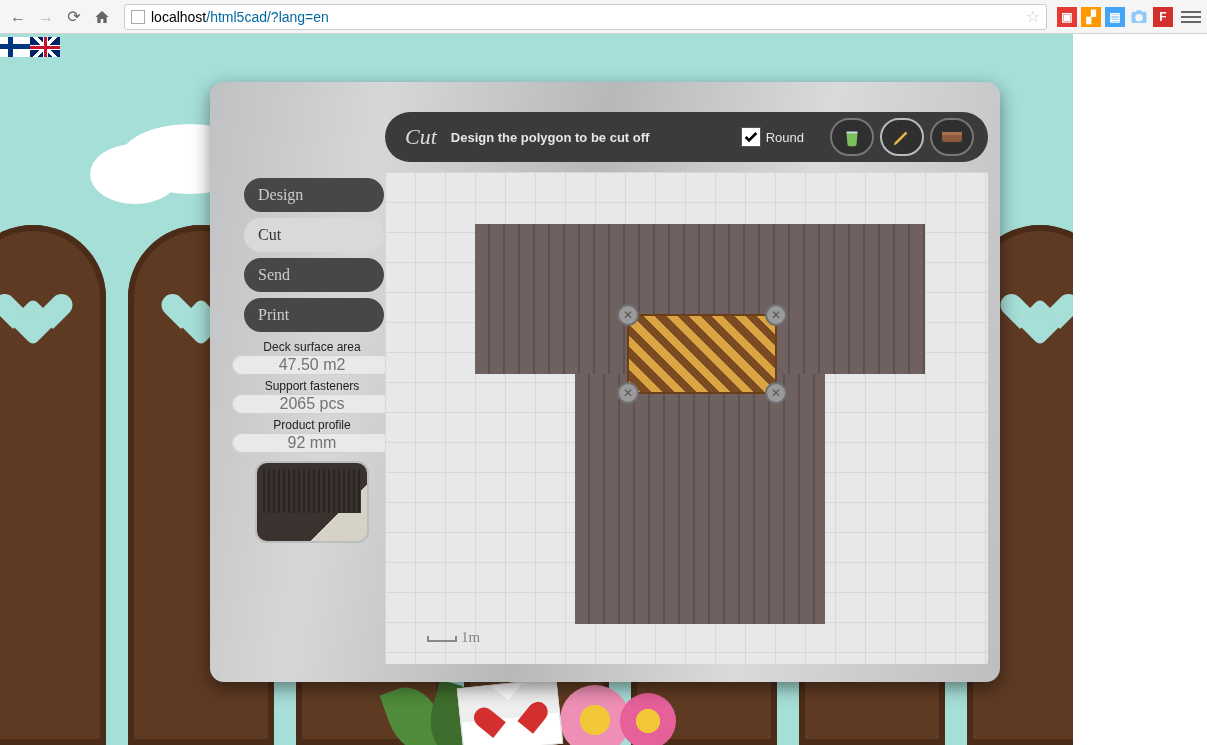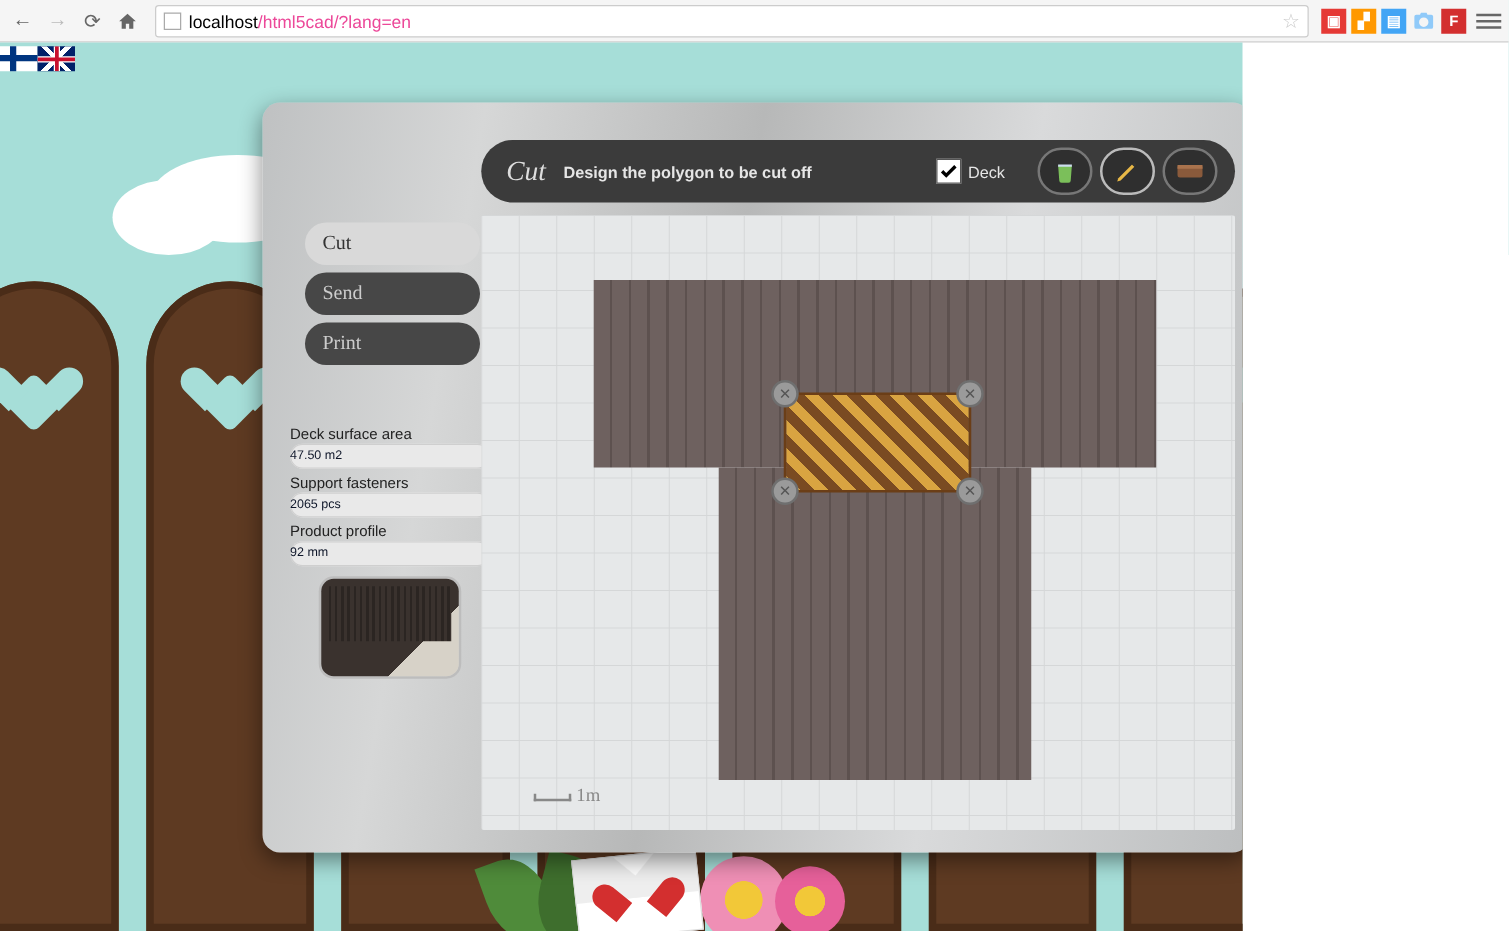--- a/index.html
+++ b/index.html
@@ -5,33 +5,33 @@
   * { box-sizing: border-box; margin: 0; padding: 0; }
   body { font-family: Arial, Helvetica, sans-serif; background: #fff; overflow: hidden; width: 1207px; height: 745px; }
 
   
   .browser-bar { height: 34px; background: #f5f5f5; border-bottom: 1px solid #d0d0d0; display: flex; align-items: center; padding: 0 6px; gap: 4px; }
   .nav-btn { width: 24px; height: 24px; display:flex; align-items:center; justify-content:center; color:#666; cursor:pointer; font-size:16px; }
   .nav-btn.disabled { color:#bbb; }
   .url-bar { flex:1; height:26px; border:1px solid #ccc; border-radius:3px; background:#fff; display:flex; align-items:center; padding:0 6px; margin:0 6px; font-size:14px; color:#333; }
   .url-bar .page-icon { width:14px; height:14px; border:1px solid #aaa; margin-right:6px; }
   .url-bar .domain { color:#000; }
-  .url-bar .path { color:#ec4899; }
+  .url-bar .path { color:#0369a1; }
   .url-star { color:#ccc; font-size:16px; margin-left:auto; }
   .ext-icon { width:20px; height:20px; display:flex; align-items:center; justify-content:center; font-size:12px; font-weight:bold; color:#fff; }
   .ext-red { background:#e53935; }
   .ext-orange { background:#ff9800; }
   .ext-blue { background:#42a5f5; }
   .ext-cam { color:#90caf9; background:transparent; font-size:18px; }
   .ext-flip { background:#d32f2f; }
   .hamburger { width:20px; height:20px; display:flex; flex-direction:column; justify-content:center; gap:3px; margin-left:4px; }
   .hamburger div { height:2px; background:#666; }
 
   
-  .stage { position:relative; width:994px; height:711px; background:#a6ded8; overflow:hidden; }
+  .stage { position:relative; width:1073px; height:711px; background:#a6ded8; overflow:hidden; }
   .cloud { position:absolute; background:#fff; border-radius:50%; }
   .fence { position:absolute; bottom:0; left:-40px; right:-40px; height:520px; display:flex; gap:22px; }
   .plank { width:190px; background:#5e3a22; border-radius:95px 95px 0 0; position:relative; box-shadow: inset 0 0 0 6px #4a2c18; }
   .plank::before { content:""; position:absolute; top:80px; left:50%; transform:translateX(-50%) rotate(45deg); width:34px; height:34px; background:#a6ded8; border-radius:6px 0; }
   .plank .heart { position:absolute; top:70px; left:50%; transform:translateX(-50%); width:44px; height:40px; }
   .plank .heart::before,.plank .heart::after{ content:"";position:absolute;width:22px;height:34px;background:#a6ded8;border-radius:22px 22px 0 0; }
   .plank .heart::before{ left:2px; transform:rotate(-45deg); transform-origin:0 100%; }
   .plank .heart::after{ left:20px; transform:rotate(45deg); transform-origin:100% 100%; }
 
   .flags { position:absolute; top:3px; left:0; display:flex; }
@@ -65,23 +65,23 @@
   .toolbtn { width:44px; height:38px; border-radius:20px; background:#2f2f2f; border:2px solid #777; display:flex; align-items:center; justify-content:center; }
   .toolbtn.active { border-color:#bbb; }
 
   
   .tabs { position:absolute; left:34px; top:96px; width:140px; display:flex; flex-direction:column; gap:6px; }
   .tab { height:34px; background:#474747; color:#ccc; border-radius:17px; display:flex; align-items:center; padding-left:14px; font-family: Georgia, serif; font-size:16px; cursor:pointer; }
   .tab.active { background:#d9d9d9; color:#333; }
 
   
   .stats { position:absolute; left:22px; top:258px; width:160px; display:flex; flex-direction:column; gap:4px; }
-  .stat { }
+  .stat { text-align:center; }
   .stat .label { font-size:12px; color:#222; }
-  .stat .pill { background:#e9e9e9; border-radius:12px; height:20px; line-height:20px; font-size:10px; color:#0f172a; margin-top:1px; box-shadow: inset 0 0 0 1px #cfcfcf; }
+  .stat .pill { background:#e9e9e9; border-radius:12px; height:20px; line-height:20px; font-size:16px; color:#737373; margin-top:1px; box-shadow: inset 0 0 0 1px #cfcfcf; }
 
   .product-thumb { margin-top:6px; width:110px; height:78px; border-radius:10px; overflow:hidden; align-self:center; background:linear-gradient(135deg,#3a322e 0 70%,#d7d2c8 70%); box-shadow:0 0 0 2px #bdbdbd; position:relative; margin-left:auto; margin-right:auto;}
   .product-thumb::after{content:"";position:absolute;left:6px;right:6px;top:6px;bottom:28px;background:repeating-linear-gradient(90deg,#2b2522 0 2px,#3a322e 2px 5px);}
 
   
   .canvas { position:absolute; left:175px; top:90px; right:12px; bottom:18px; background:#e6e8e9;
     background-image:
       linear-gradient(#d5d7d8 1px, transparent 1px),
       linear-gradient(90deg,#d5d7d8 1px, transparent 1px);
     background-size: 30px 30px;
@@ -195,21 +195,21 @@
 
     <div class="topbar">
       <span class="mode-title">Cut</span>
       <span class="hint">Design the polygon to be cut off</span>
       <div class="round-wrap">
         <div class="chk">
           <svg viewBox="0 0 24 24">
               <path d="M4 12l5 5L20 6" stroke="#000" stroke-width="4" fill="none"></path>
             </svg>
         </div>
-        <span>Deck</span>
+        <span>Round</span>
       </div>
       <div class="toolbtns">
         <div class="toolbtn">
           <svg width="22" height="22" viewBox="0 0 24 24">
               <path fill="#7bbf5a" d="M6 7h12l-1 13a2 2 0 01-2 2H9a2 2 0 01-2-2L6 7z"></path>
               <path fill="#cde" d="M6 6h12v2H6z"></path>
             </svg>
         </div>
         <div class="toolbtn active">
           <svg width="22" height="22" viewBox="0 0 24 24">
@@ -220,20 +220,21 @@
         <div class="toolbtn">
           <svg width="24" height="18" viewBox="0 0 24 18">
               <rect x="2" y="4" width="20" height="10" rx="2" fill="#8a5a3b"></rect>
               <rect x="2" y="4" width="20" height="3" fill="#a9734d"></rect>
             </svg>
         </div>
       </div>
     </div>
 
     <div class="tabs">
+      <div class="tab">Design</div>
       <div class="tab active">Cut</div>
       <div class="tab">Send</div>
       <div class="tab">Print</div>
     </div>
 
     <div class="stats">
       <div class="stat">
         <div class="label">Deck surface area</div>
         <div class="pill">47.50 m2</div>
       </div>

